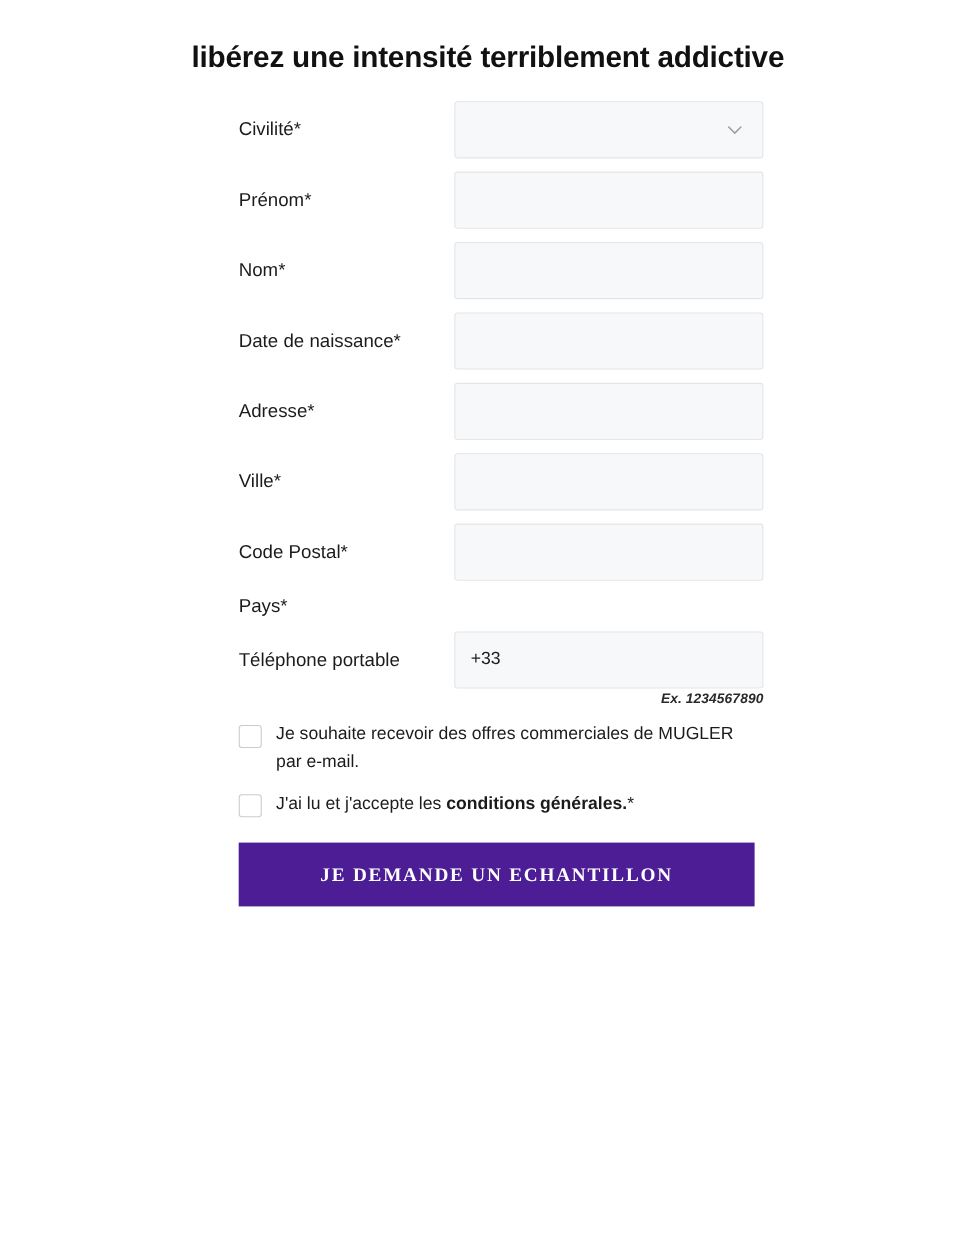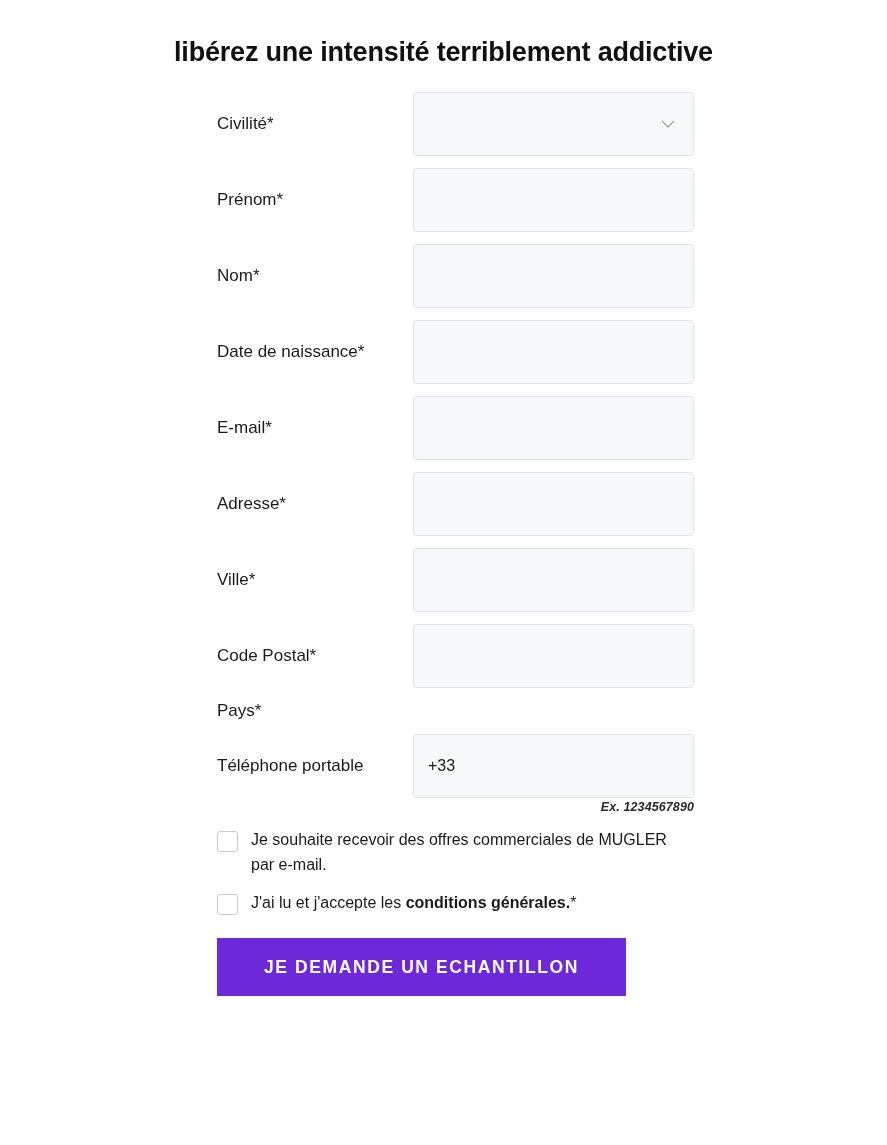--- a/index.html
+++ b/index.html
@@ -65,21 +65,21 @@
     font-size: 17px;
     color: #1b1b1b;
     line-height: 1.3;
     padding-right: 8px;
     box-sizing: border-box;
   }
 
   .field {
     width: 281px;
     flex: 0 0 281px;
-    height: 64px;
+    height: 52px;
     box-sizing: border-box;
     background: #f7f8fa;
     border: 1px solid #e3e5e9;
     border-radius: 3px;
     position: relative;
     display: flex;
     align-items: center;
     padding: 12px 14px;
     font-size: 16px;
     color: #1b1b1b;
@@ -185,27 +185,27 @@
     max-width: 435px;
   }
   .check-text b { font-weight: 700; }
 
   .submit-wrap {
     padding-left: 217px;
     box-sizing: border-box;
     margin-top: 22px;
   }
   .submit {
-    width: 409px;
+    width: 469px;
     height: 58px;
-    background: #6d28d9;
+    background: #4c1d95;
     color: #ffffff;
     border: 0;
     border-radius: 0;
-    font-family: Liberation Sans, sans-serif;
+    font-family: Liberation Serif, serif;
     font-size: 17.5px;
     font-weight: 700;
     letter-spacing: 1.6px;
     cursor: pointer;
     text-transform: uppercase;
   }
 </style>
 </head>
 <body>
 
@@ -242,26 +242,20 @@
       </div>
     </div>
 
     <div class="row">
       <div class="label">Date de naissance*</div>
       <div class="field">
         <input type="text" value="" placeholder="" style="">
       </div>
     </div>
 
-    <div class="row">
-      <div class="label">E-mail*</div>
-      <div class="field">
-        <input type="text" value="" placeholder="" style="">
-      </div>
-    </div>
 
     <div class="row">
       <div class="label">Adresse*</div>
       <div class="field">
         <input type="text" value="" placeholder="" style="">
       </div>
     </div>
 
     <div class="row">
       <div class="label">Ville*</div>

